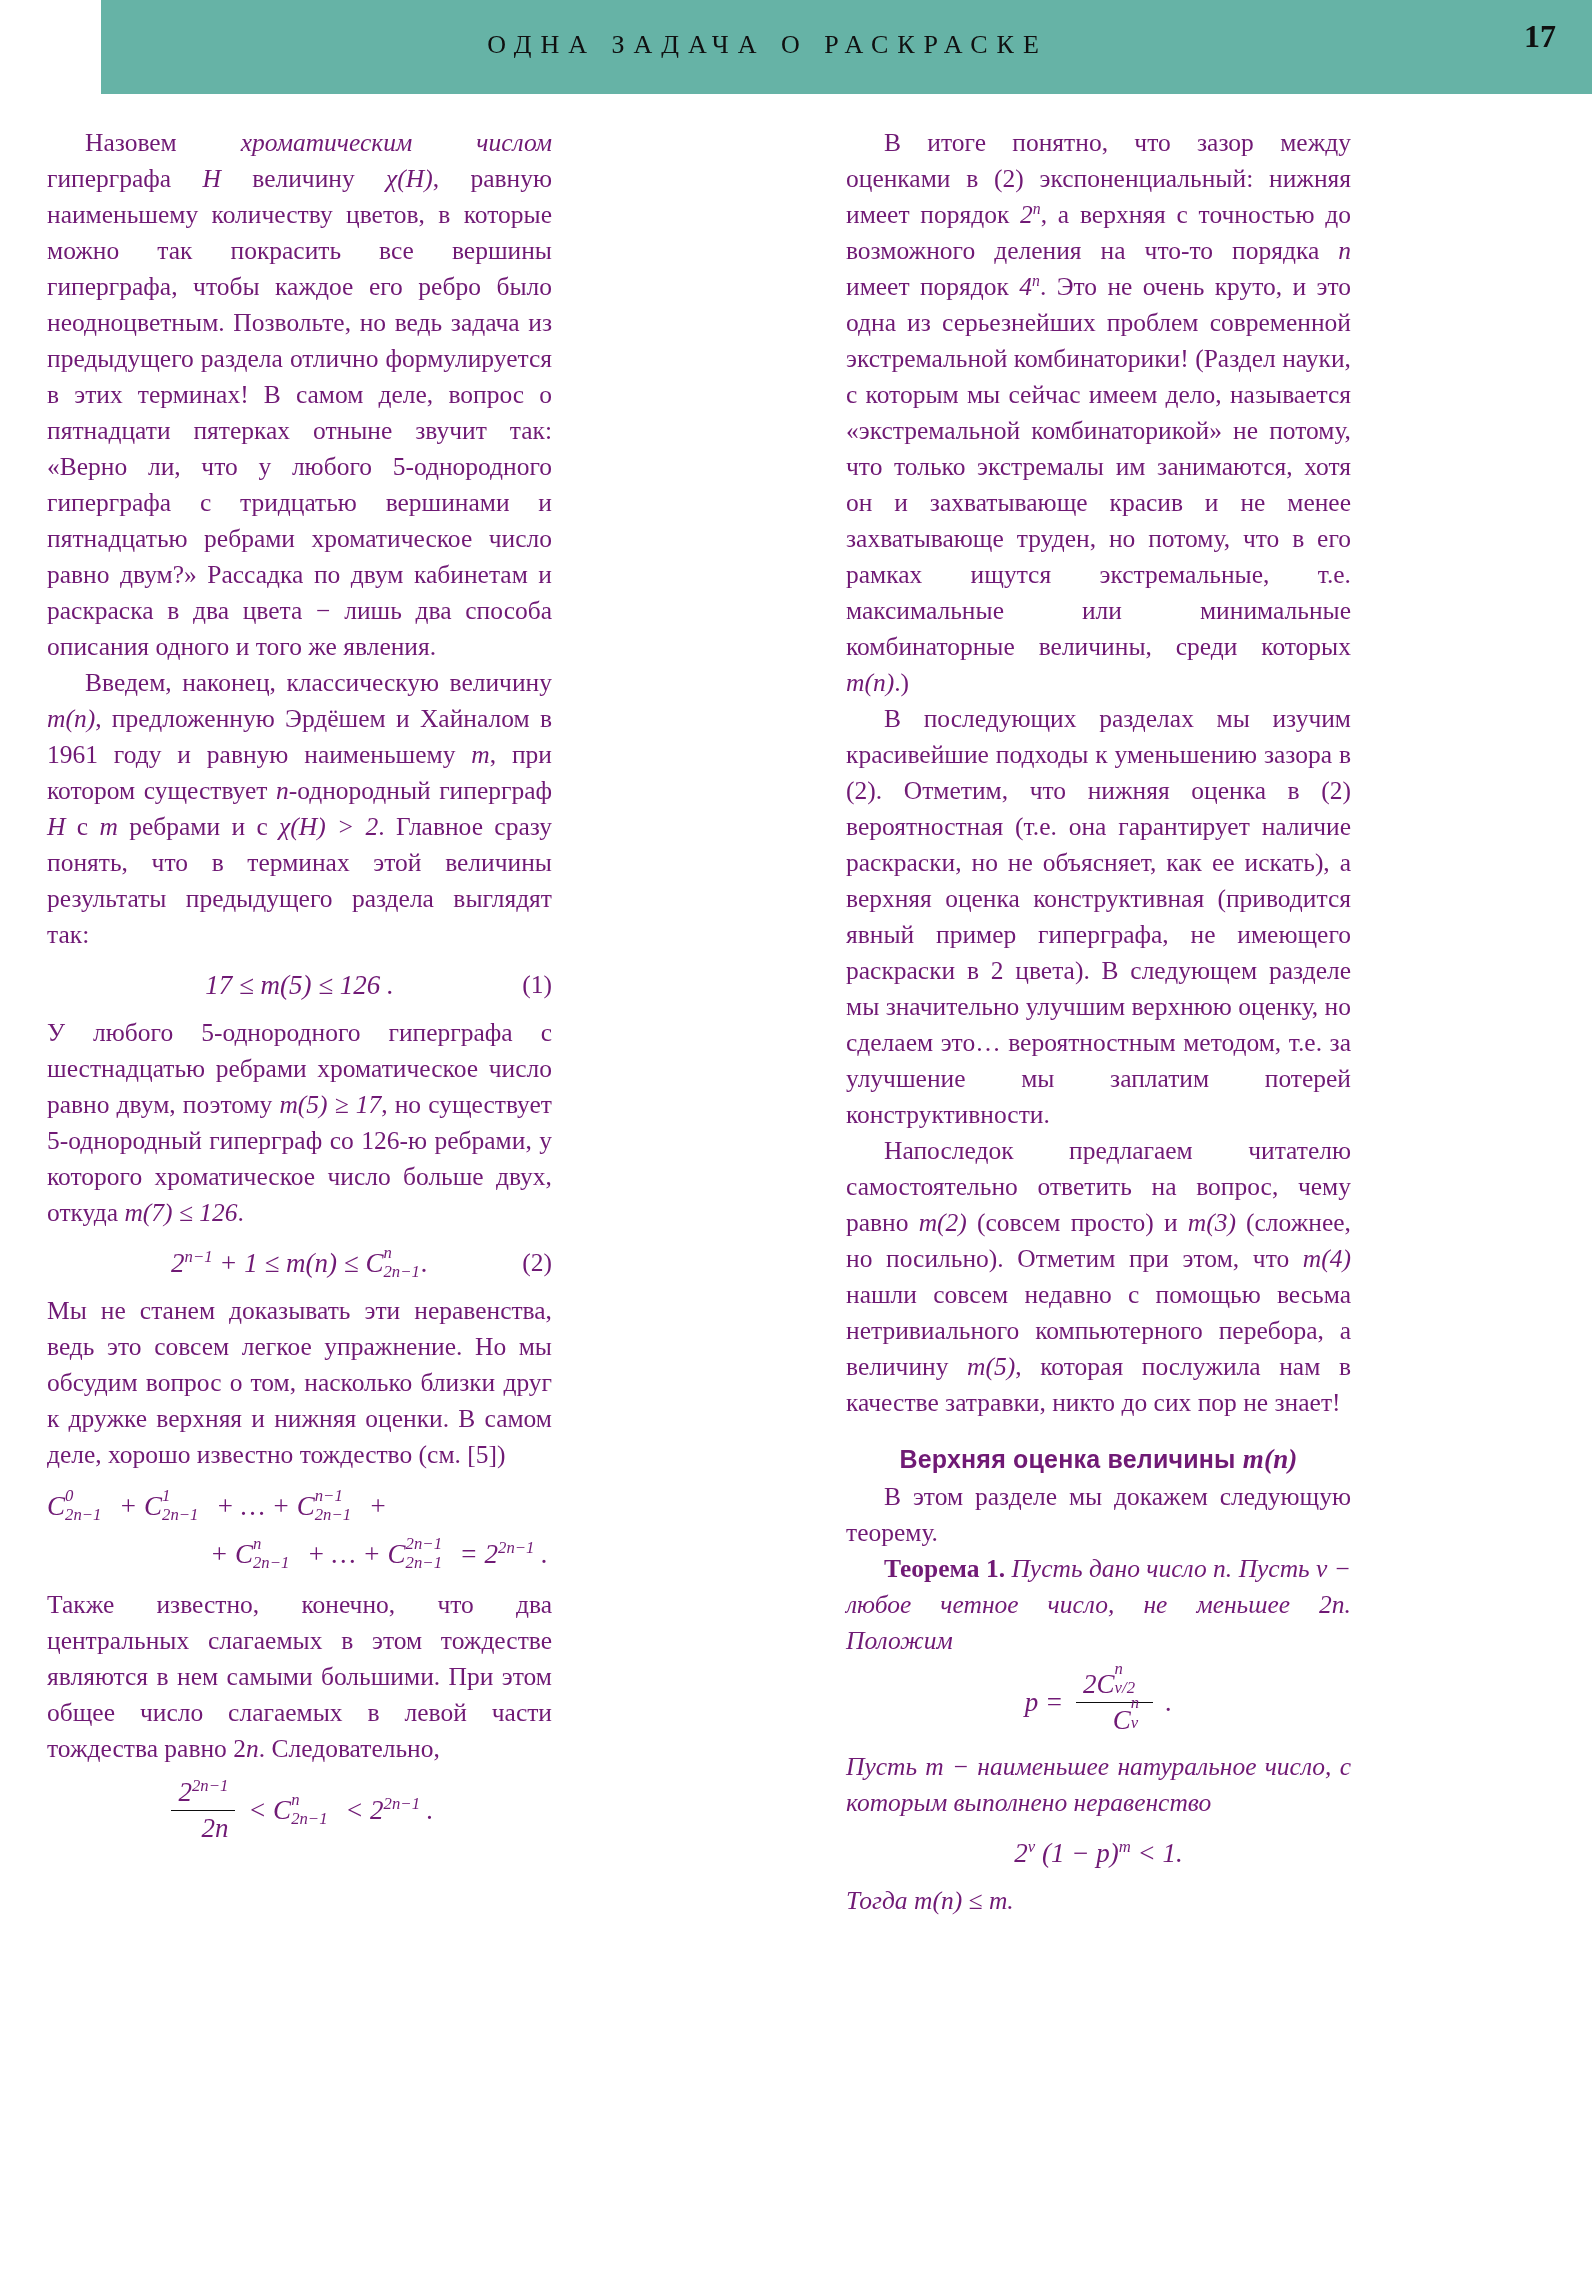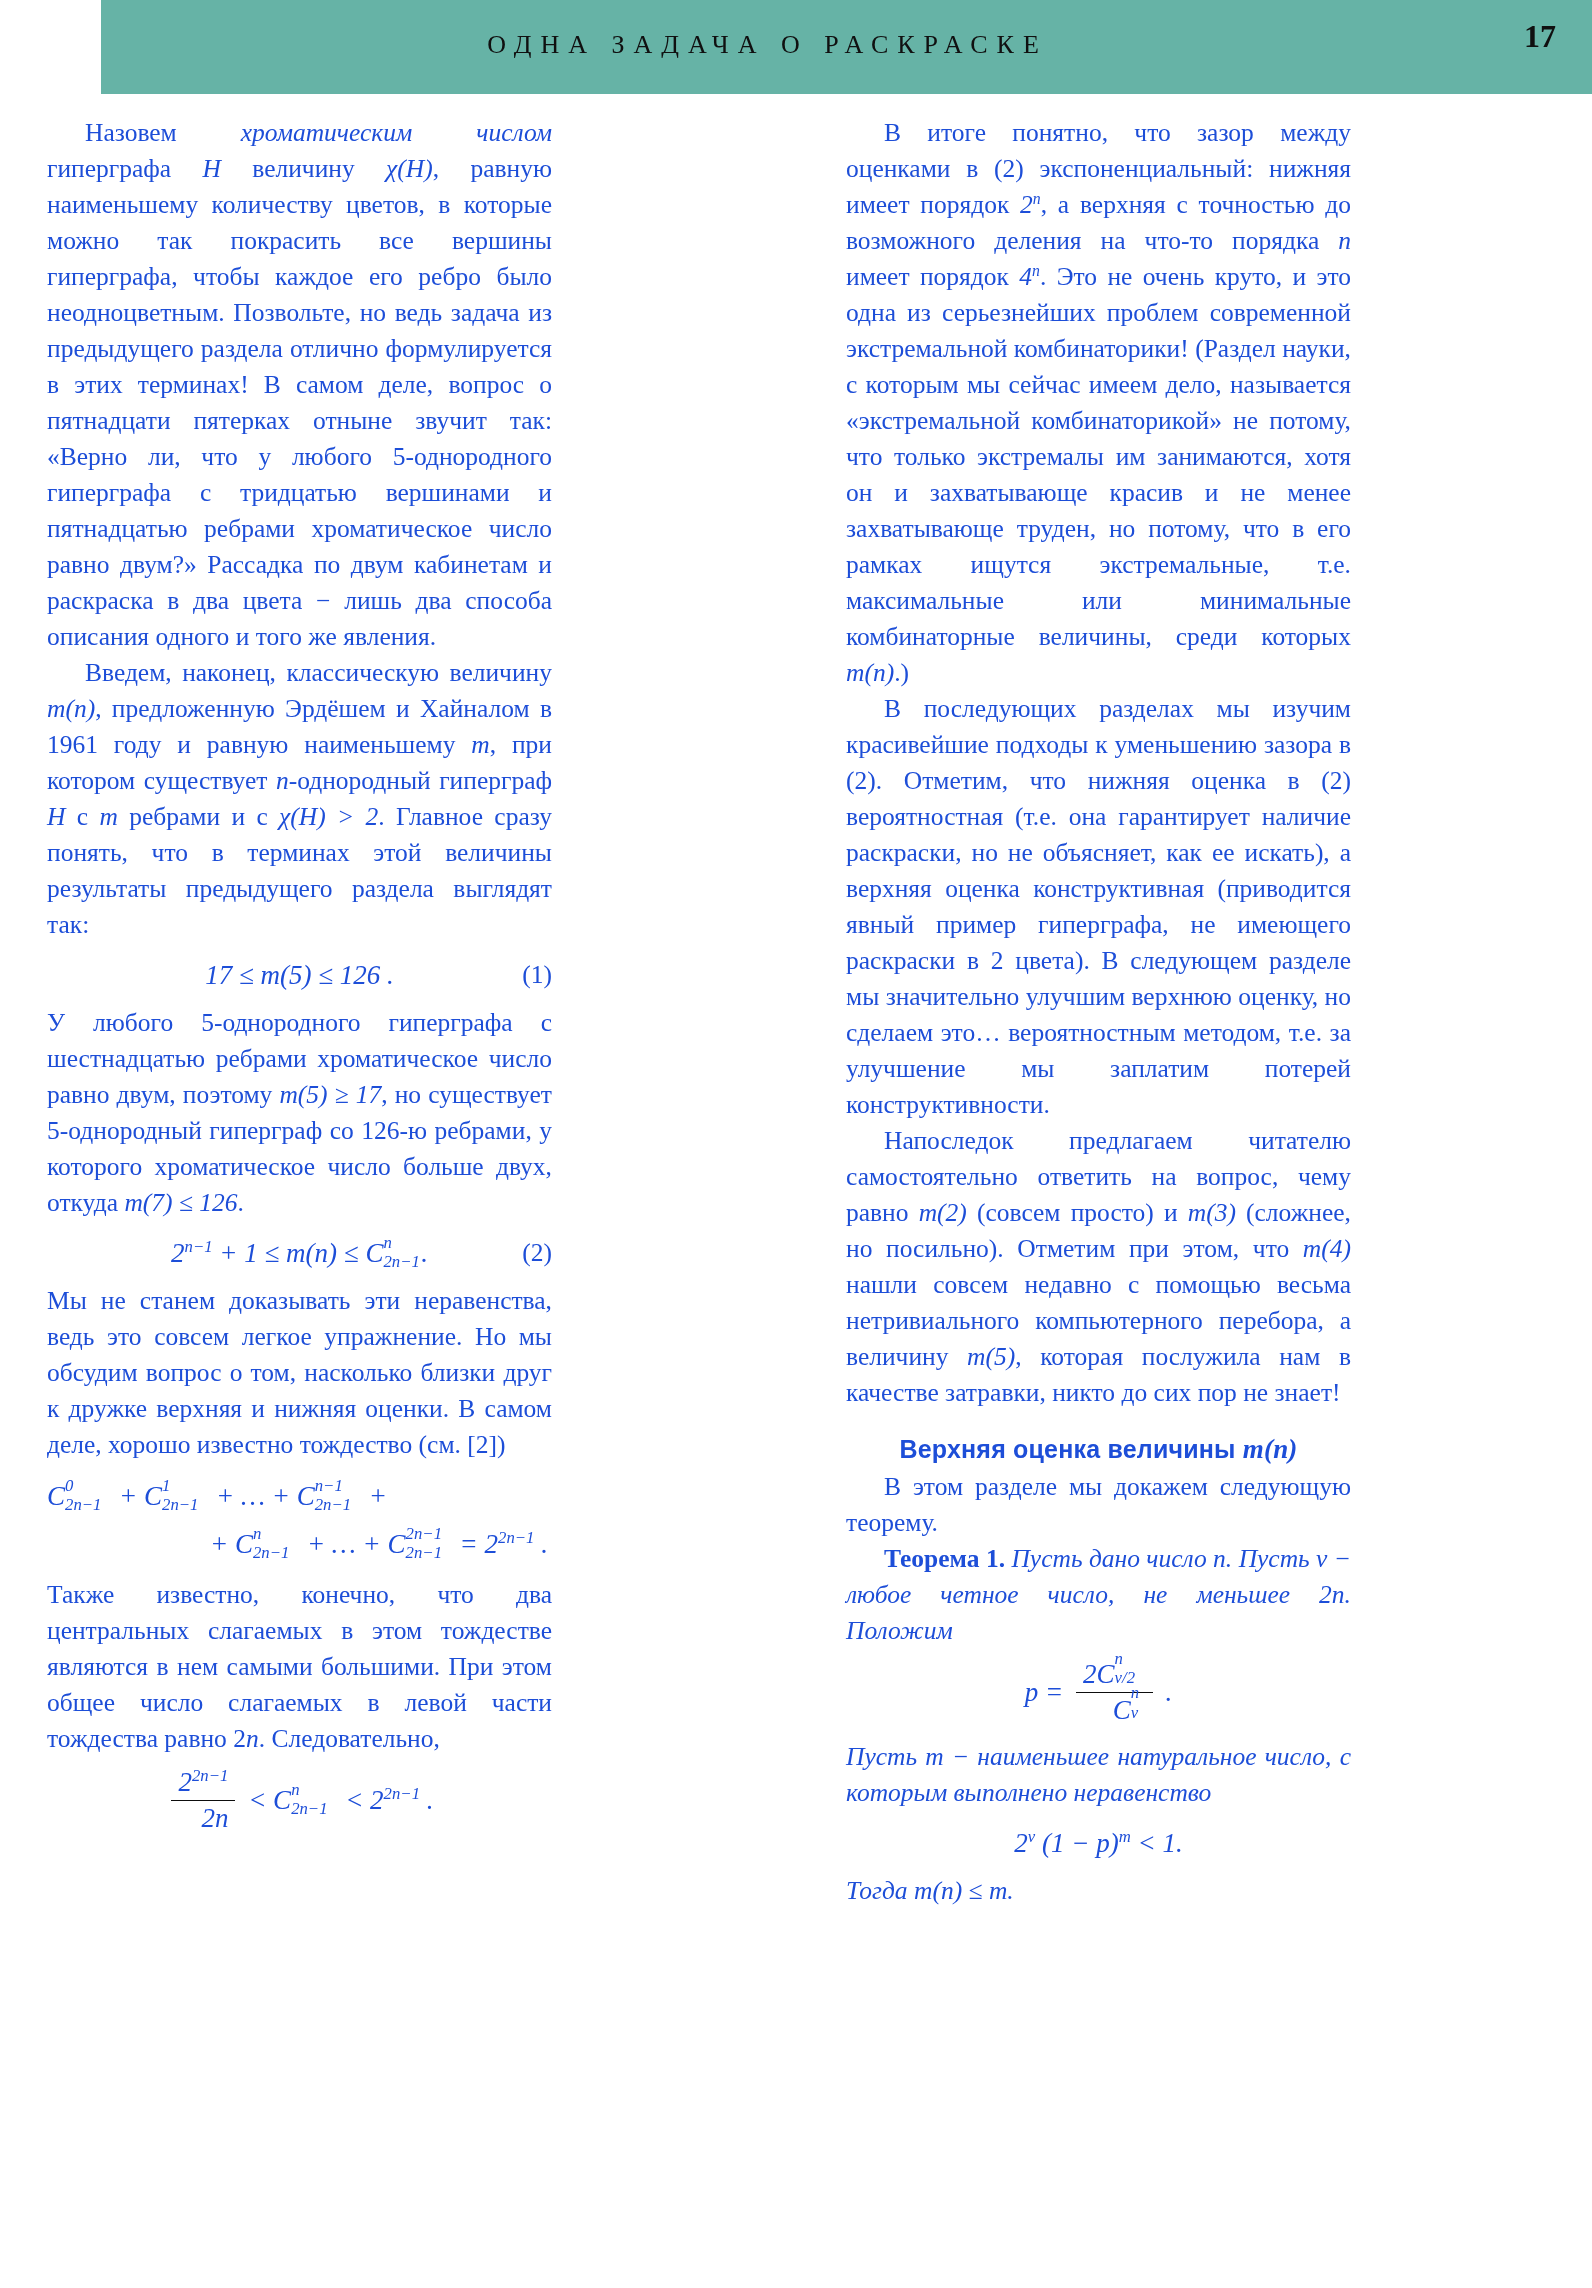--- a/index.html
+++ b/index.html
@@ -55,25 +55,25 @@
   
   .columns {
     position: absolute;
     left: 0;
     top: 113px;
     width: 1592px;
     height: 2175px;
   }
   .col {
     position: absolute;
-    top: 2px;
+    top: 12px;
     width: 505px;
     font-size: 25.5px;
     line-height: 36px;
-    color: #1d4ed8;
+    color: #701a75;
     text-align: justify;
     text-justify: inter-word;
     hyphens: manual;
   }
   .col-left  { left: 47px; }
   .col-right { left: 846px; }
 
   p.para {
     margin: 0;
     text-indent: 38px;
@@ -221,21 +221,21 @@
       </div>
 
       <p class="para noindent"><span>У любого 5-однородного гиперграфа с шестнадцатью ребрами хроматическое число равно двум, поэтому </span><span class="mi">m(5) ≥ 17</span><span>, но существует 5-однородный гиперграф со 126-ю ребрами, у которого хроматическое число больше двух, откуда </span><span class="mi">m(7) ≤ 126</span><span>.</span></p>
 
 
       <div class="eq">
         <span class="mi">2</span><sup class="s">n−1</sup><span> + 1 ≤ m(n) ≤ </span><span class="binom w2"><span class="b-base">C</span><span class="b-sup">n</span><span class="b-sub">2n−1</span></span><span> .</span>
         <span class="tag">(2)</span>
       </div>
 
-      <p class="para noindent"><span>Мы не станем доказывать эти неравенства, ведь это совсем легкое упражнение. Но мы обсудим вопрос о том, насколько близки друг к дружке верхняя и нижняя оценки. В самом деле, хорошо известно тождество (см. [2])</span></p>
+      <p class="para noindent"><span>Мы не станем доказывать эти неравенства, ведь это совсем легкое упражнение. Но мы обсудим вопрос о том, насколько близки друг к дружке верхняя и нижняя оценки. В самом деле, хорошо известно тождество (см. [5])</span></p>
 
       <div class="eq-left"><span class="binom w3"><span class="b-base">C</span><span class="b-sup">0</span><span class="b-sub">2n−1</span></span><span> + </span><span class="binom w3"><span class="b-base">C</span><span class="b-sup">1</span><span class="b-sub">2n−1</span></span><span> + … + </span><span class="binom w3"><span class="b-base">C</span><span class="b-sup">n−1</span><span class="b-sub">2n−1</span></span><span> + </span></div>
 
       <div class="eq-right-cont"><span>+  </span><span class="binom w3"><span class="b-base">C</span><span class="b-sup">n</span><span class="b-sub">2n−1</span></span><span> + … + </span><span class="binom w3"><span class="b-base">C</span><span class="b-sup">2n−1</span><span class="b-sub">2n−1</span></span><span> = 2</span><sup class="s">2n−1</sup><span> .</span></div>
 
       <p class="para noindent"><span>Также известно, конечно, что два центральных слагаемых в этом тождестве являются в нем самыми большими. При этом общее число слагаемых в левой части тождества равно 2</span><span class="mi">n</span><span>. Следовательно,</span></p>
 
       <div class="eq">
         <span class="frac">
           <span class="num-part"><span class="mi">2</span><sup class="s">2n−1</sup></span>

